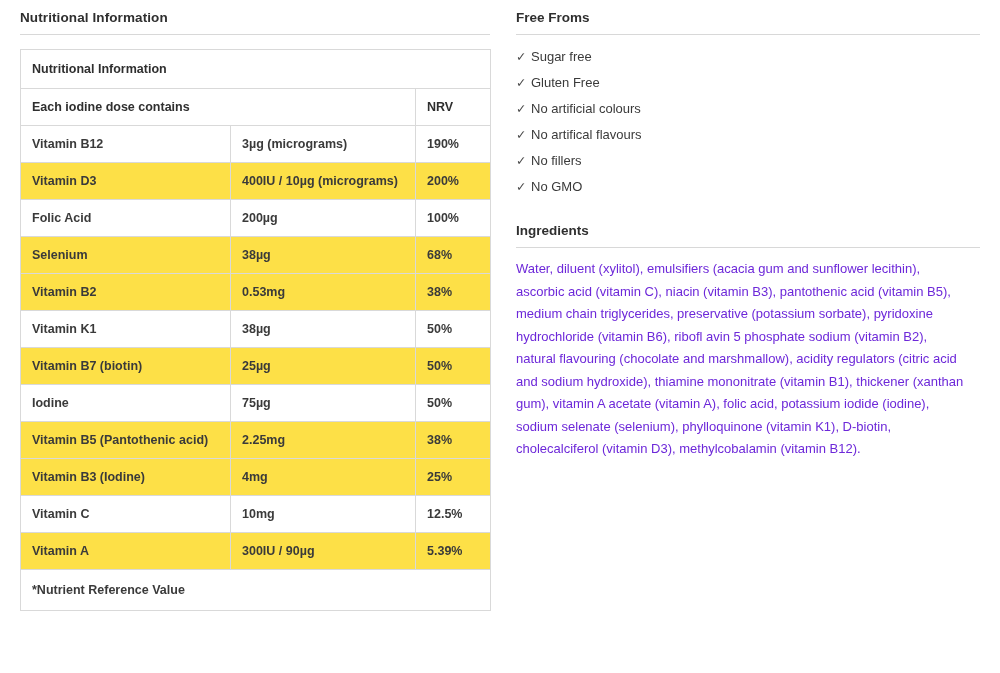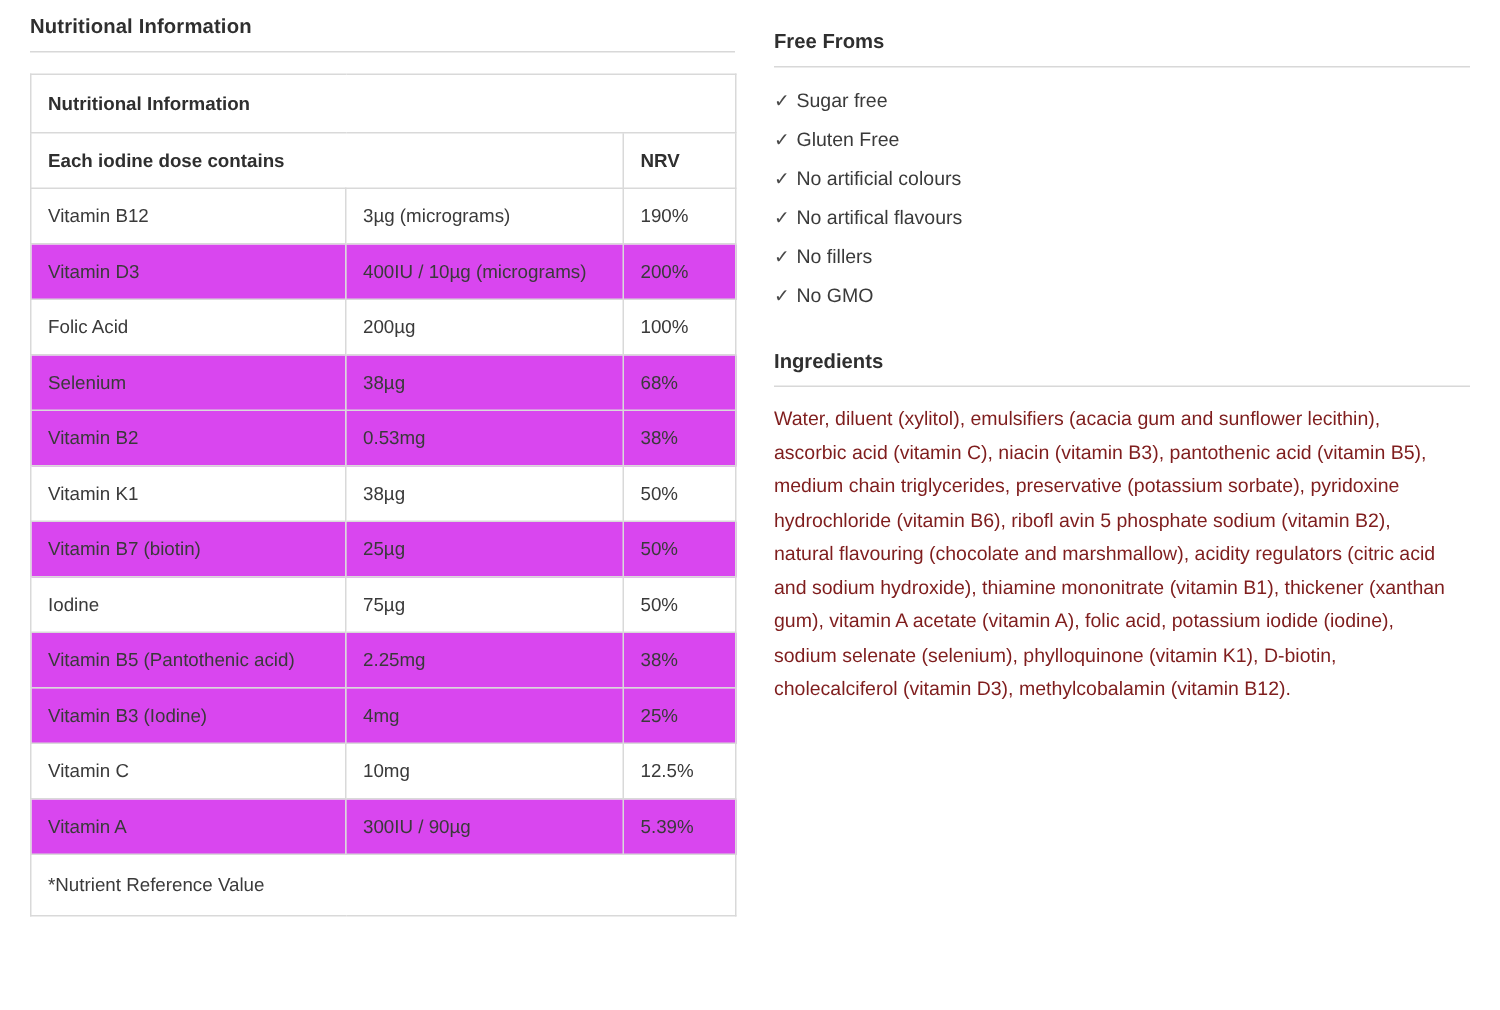--- a/index.html
+++ b/index.html
@@ -22,21 +22,21 @@
     box-sizing: border-box;
   }
   .col-left {
     width: 500px;
     box-sizing: border-box;
     padding: 10px 10px 0 20px;
   }
   .col-right {
     width: 500px;
     box-sizing: border-box;
-    padding: 20px 20px 0 16px;
+    padding: 10px 20px 0 16px;
   }
   .section-heading {
     font-size: 13.5px;
     font-weight: bold;
     color: #2f2f2f;
     padding-bottom: 9px;
     border-bottom: 1px solid #d8d8d8;
     margin: 0 0 14px 0;
     letter-spacing: 0.1px;
   }
@@ -56,34 +56,34 @@
     border: 1px solid #cfcfcf;
     background: #fff;
   }
   table.nutri td, table.nutri th {
     border: 1px solid #d9d9d9;
     padding: 11px 12px 11px 11px;
     font-size: 12.5px;
     color: #3a3a3a;
     text-align: left;
     vertical-align: middle;
-    font-weight: normal;
+    font-weight: bold;
   }
   tr.title-row td {
     font-weight: bold;
     color: #2f2f2f;
     font-size: 12.5px;
     padding: 12px 11px;
   }
   tr.head-row td {
     font-weight: bold;
     color: #2f2f2f;
   }
   tr.alt td {
-    background: #d946ef;
+    background: #fde047;
   }
   tr.footer-row td {
     padding: 13px 11px;
   }
   col.c-name { width: 210px; }
   col.c-amt  { width: 185px; }
   col.c-nrv  { width: 75px; }
   
   ul.freefroms {
     list-style: none;
@@ -99,21 +99,21 @@
   }
   .tick {
     display: inline-block;
     width: 15px;
     color: #4a4a4a;
     font-size: 12.5px;
   }
   .ingredients-body {
     font-size: 13px;
     line-height: 22.5px;
-    color: #7f1d1d;
+    color: #6d28d9;
     margin: 6px 16px 0 0;
     text-align: left;
   }
 </style>
 </head>
 <body>
 
 <div class="page">
 
   <div class="col-left">

